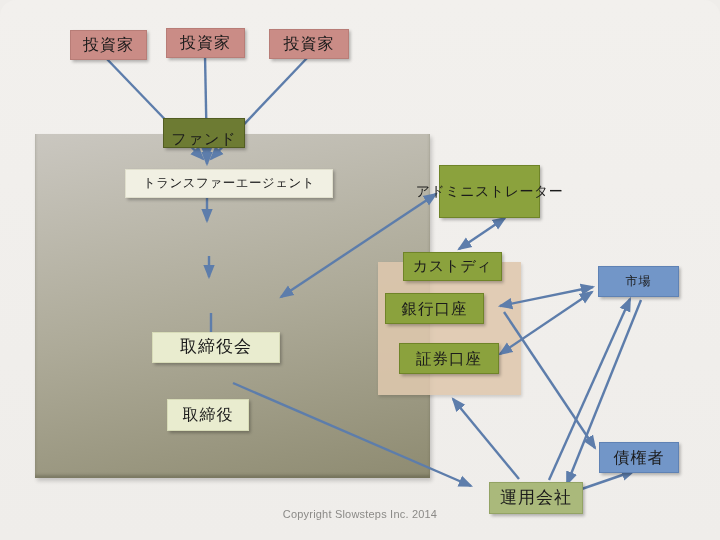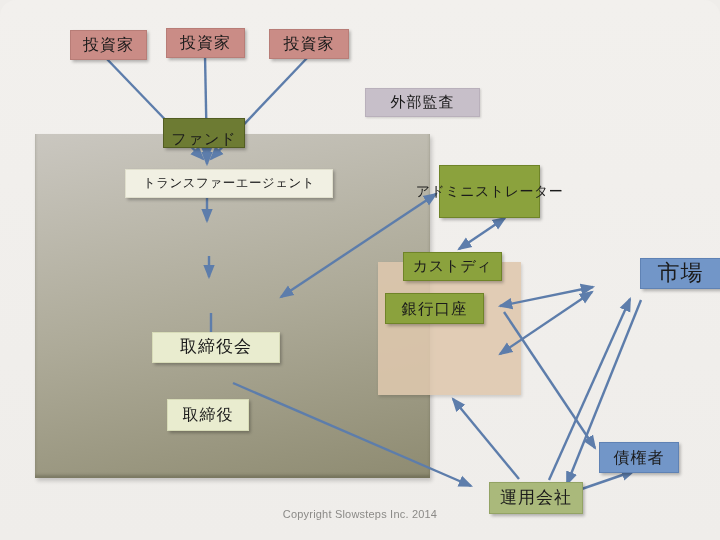--- a/index.html
+++ b/index.html
@@ -49,21 +49,21 @@
   .n-audit{left:365px;top:88px;width:113px;height:27px;font-size:15px;}
   .n-ta{left:125px;top:169px;width:206px;height:27px;font-size:12.5px;letter-spacing:.5px;}
   .n-shm{left:152px;top:228px;width:126px;height:28px;font-size:17px;}
   .n-bod{left:152px;top:284px;width:126px;height:29px;font-size:17px;}
   .n-dir{left:167px;top:351px;width:80px;height:30px;}
   .n-admin{left:439px;top:165px;width:99px;height:51px;font-size:14px;flex-direction:row;line-height:1.4;letter-spacing:.5px;}
   .n-admin span{display:block;}
   .n-custody{left:403px;top:252px;width:97px;height:27px;font-size:15px;letter-spacing:.5px;}
   .n-bank{left:385px;top:293px;width:97px;height:29px;font-size:15.5px;}
   .n-sec{left:399px;top:343px;width:98px;height:29px;font-size:15.5px;}
-  .n-market{left:598px;top:258px;width:79px;height:29px;font-size:22px;margin-left:42px;}
+  .n-market{left:598px;top:266px;width:79px;height:29px;font-size:12px;}
   .n-creditor{left:599px;top:442px;width:78px;height:29px;}
   .n-mgmt{left:477px;top:482px;width:92px;height:30px;font-size:17px;}
 
   .copyright{
     position:absolute;left:0;right:0;top:508px;text-align:center;
     font-size:11px;color:#8b8a87;letter-spacing:.2px;
   }
 </style>
 </head>
 <body>
@@ -105,23 +105,20 @@
     <span>投資家</span>
   </div>
   <div class="box pink n-investor3">
     <span>投資家</span>
   </div>
 
   <div class="box darkolive n-fund">
     <span>ファンド</span>
   </div>
 
-  <div class="box lavender n-audit">
-    <span>外部監査</span>
-  </div>
 
   <div class="box cream n-ta">
     <span>トランスファーエージェント</span>
   </div>
 
 
   <div class="box palegreen n-bod">
     <span>取締役会</span>
   </div>
 
@@ -135,20 +132,23 @@
   </div>
 
   <div class="box olive n-custody">
     <span>カストディ</span>
   </div>
 
   <div class="box olive n-bank">
     <span>銀行口座</span>
   </div>
 
+  <div class="box olive n-sec">
+    <span>証券口座</span>
+  </div>
 
   <div class="box blue n-market">
     <span>市場</span>
   </div>
 
   <div class="box blue n-creditor">
     <span>債権者</span>
   </div>
 
   <div class="box sage n-mgmt">

